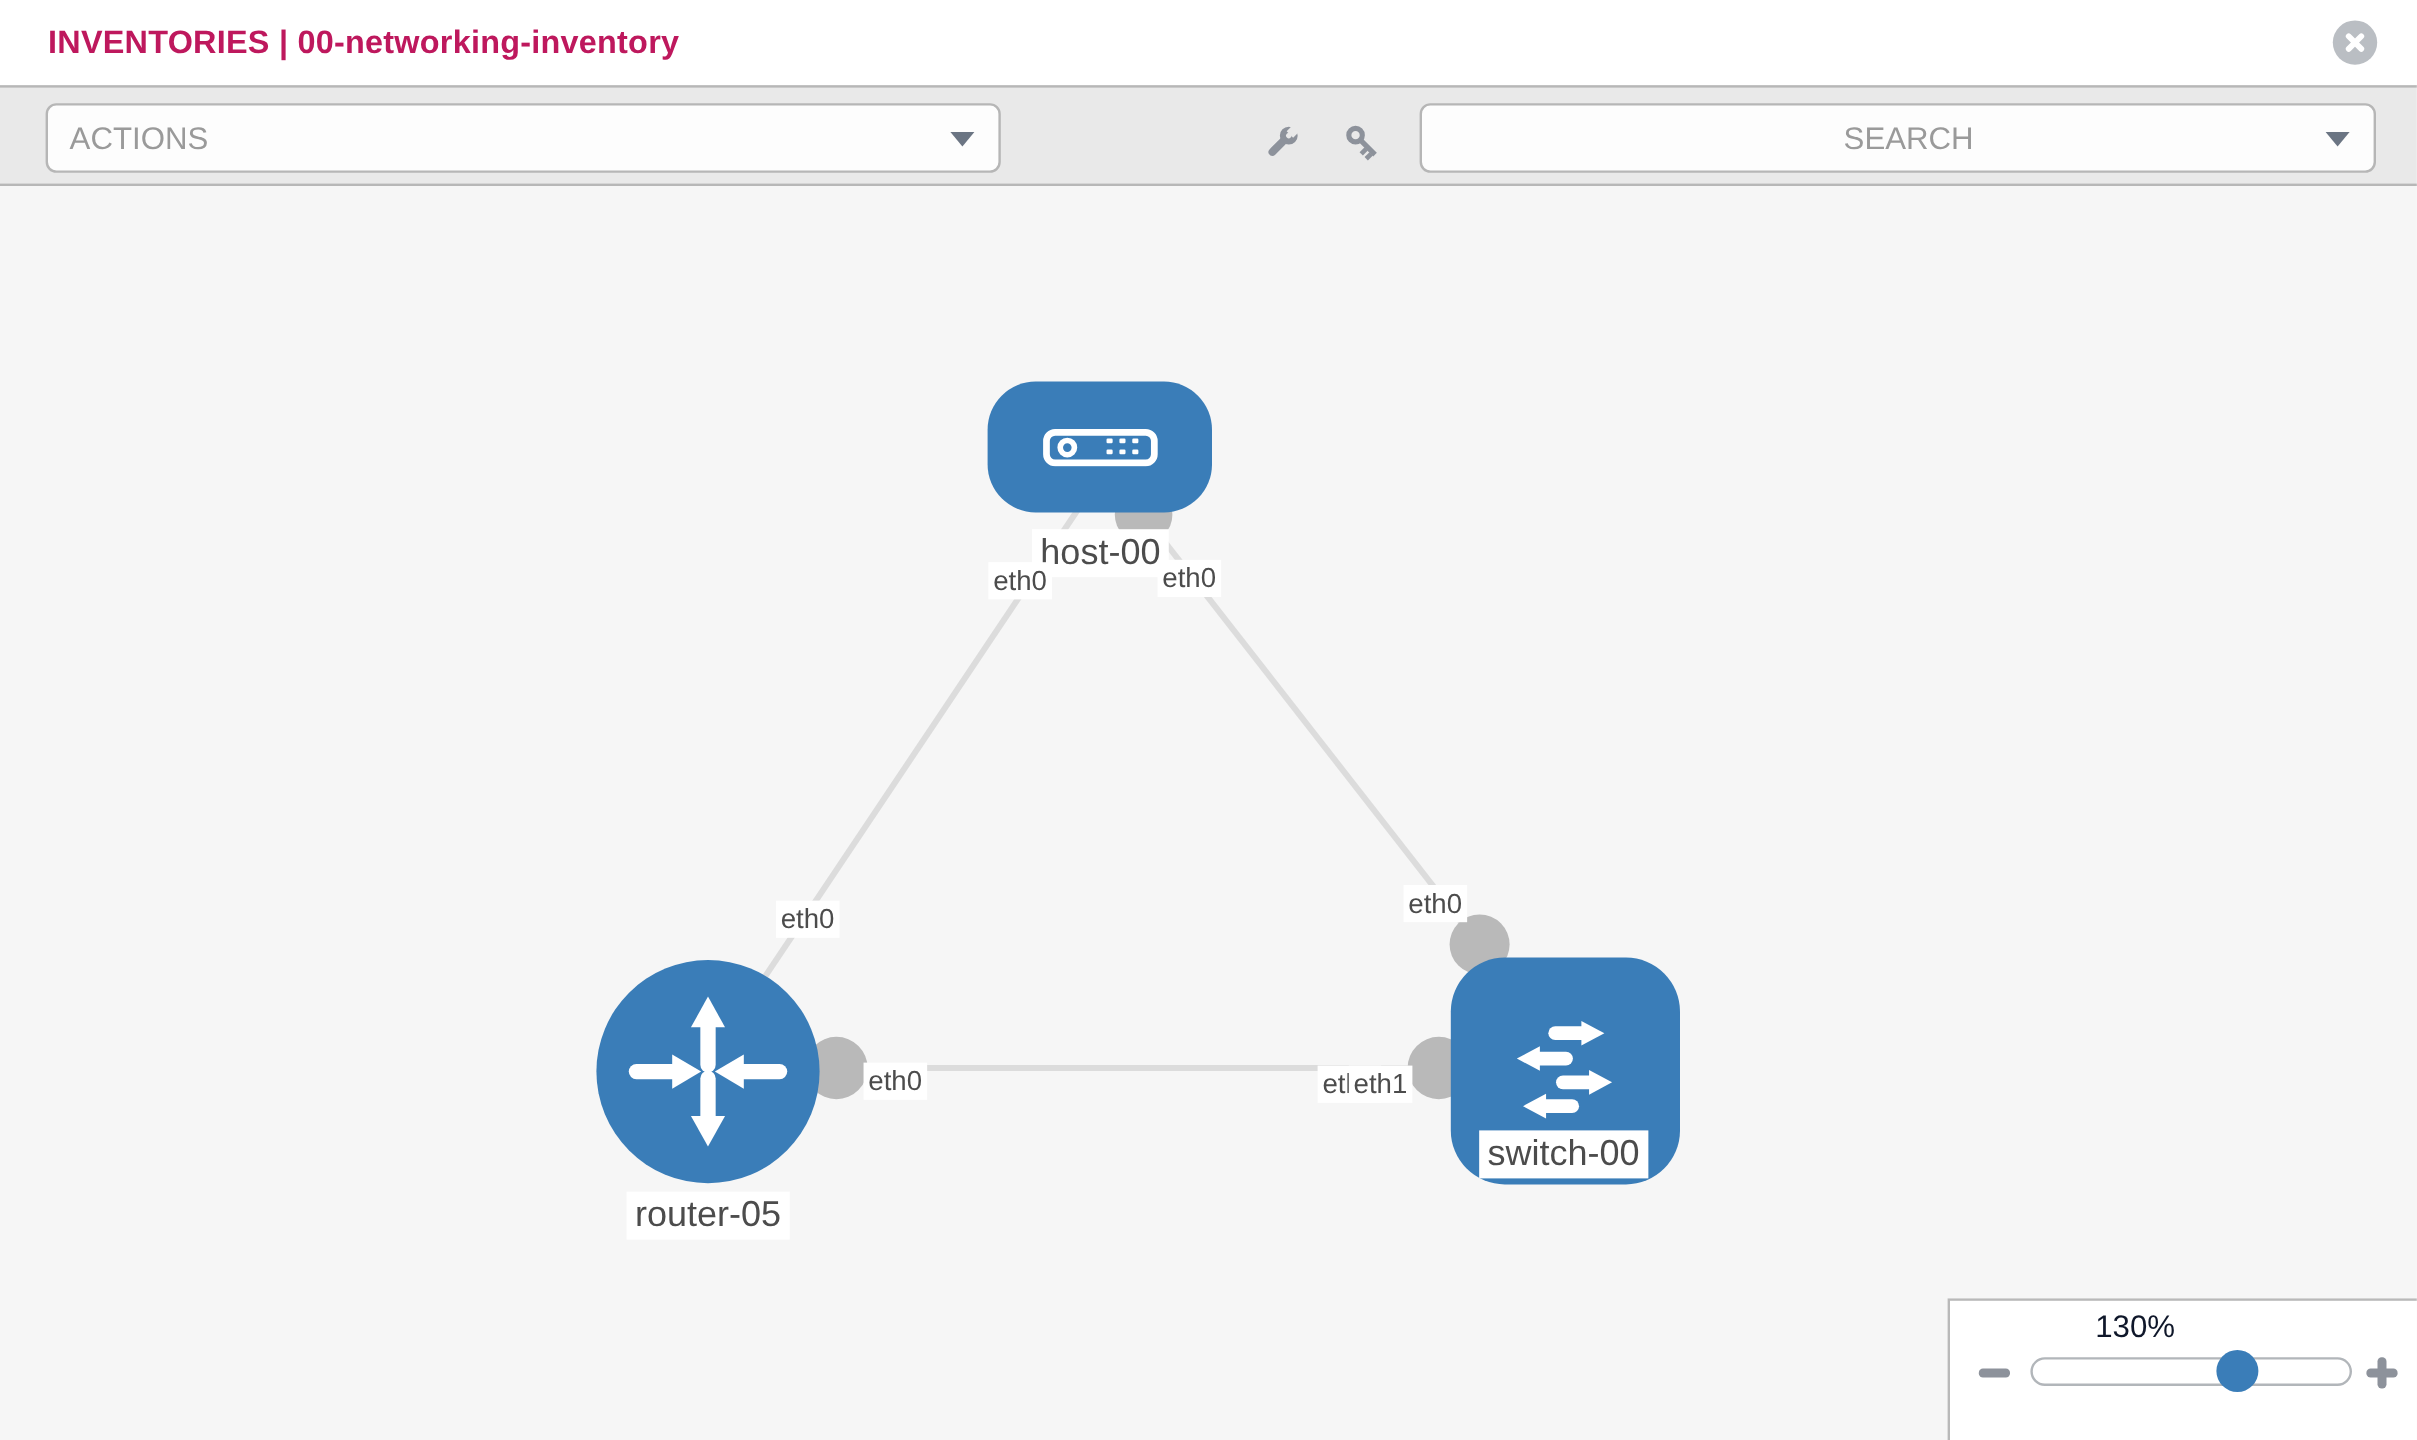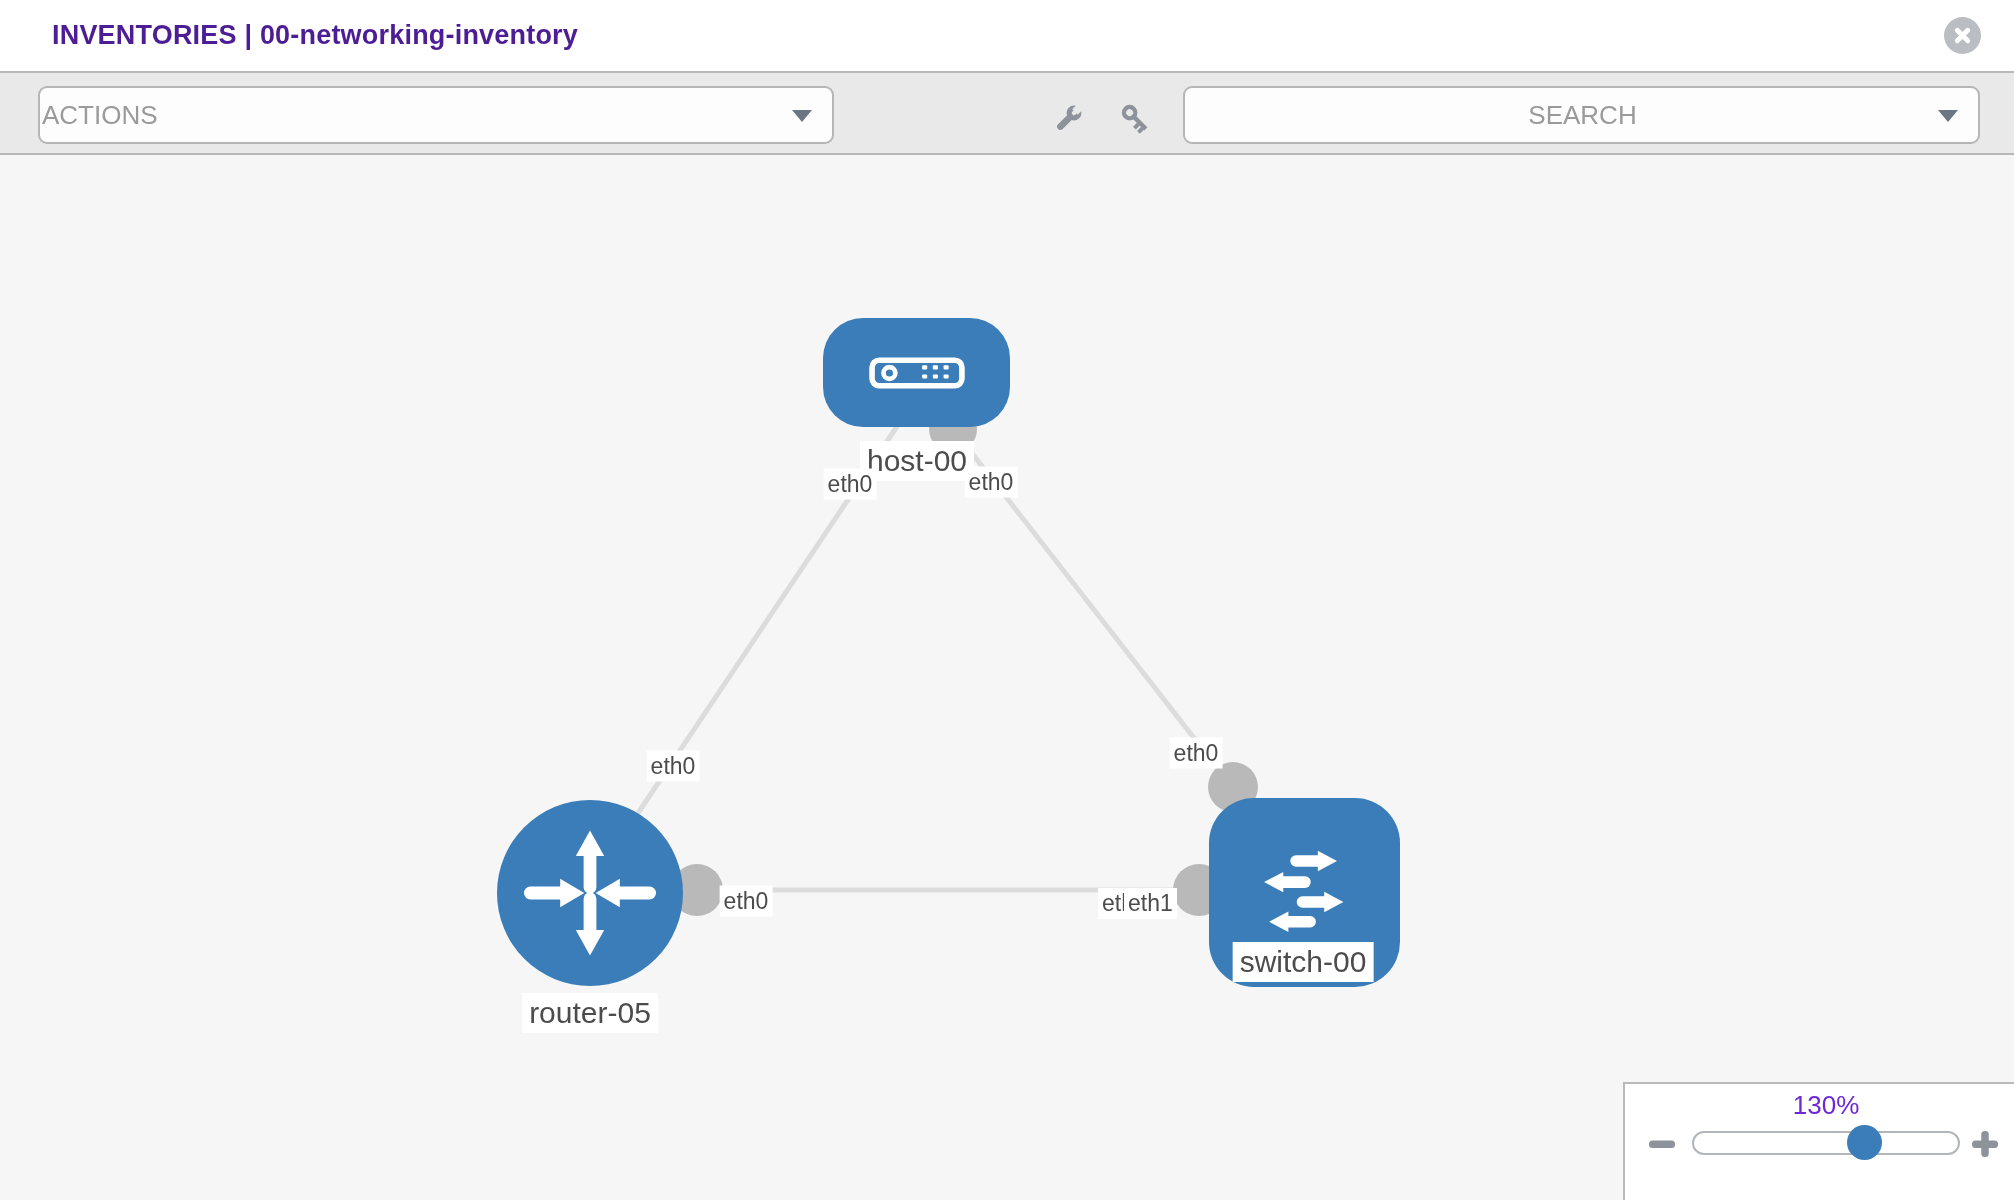--- a/index.html
+++ b/index.html
@@ -18,41 +18,41 @@
   body{
     width:2014px;height:1200px;overflow:hidden;
     font-family:"Liberation Sans","DejaVu Sans",sans-serif;
     background:#fff;
   }
   .app{position:relative;width:2014px;height:1200px;background:#fff;}
 
   
   .hdr{position:absolute;left:0;top:0;width:100%;height:71px;background:#fff;}
   .page-title{
-    position:absolute;left:52px;top:0;height:71px;line-height:71px;
-    font-size:27px;font-weight:bold;color:#4c1d95;letter-spacing:.2px;white-space:nowrap;
+    position:absolute;left:40px;top:0;height:71px;line-height:71px;
+    font-size:27px;font-weight:bold;color:#be185d;letter-spacing:.2px;white-space:nowrap;
   }
   .close-btn{
     position:absolute;left:1944px;top:17px;width:37px;height:37px;border-radius:50%;
     background:#babec3;border:none;padding:0;display:flex;align-items:center;justify-content:center;cursor:pointer;
   }
 
   
   .toolbar{
     position:absolute;left:0;top:71px;width:100%;height:84px;
     background:var(--toolbar-bg);
     border-top:2px solid var(--toolbar-border);
     border-bottom:2px solid var(--toolbar-border);
   }
   .select{
     position:absolute;top:13px;height:58px;background:#fdfdfd;
     border:2px solid #b6b6b6;border-radius:9px;cursor:pointer;
   }
   .select .sel-label{
-    display:block;padding-left:2px;line-height:54px;font-size:26px;color:var(--muted-text);
+    display:block;padding-left:18px;line-height:54px;font-size:26px;color:var(--muted-text);
   }
   .caret{
     position:absolute;right:20px;top:50%;margin-top:-5px;width:0;height:0;
     border-left:10px solid transparent;border-right:10px solid transparent;
     border-top:12px solid #6b7583;
   }
   .actions-select{left:38px;width:796px;}
   .search-select{left:1183px;width:797px;text-align:center;}
   .tool-btn{
     position:absolute;top:28px;width:36px;height:36px;border:none;background:transparent;
@@ -79,22 +79,22 @@
   .node-lbl{font-size:30px;padding:3px 7px;}
   .if-lbl{font-size:23px;padding:2px 4px;margin-top:14px;}
   .if-lbl.edge{transform:none;}
 
   
   .zoom-panel{
     position:absolute;left:1623px;top:927px;width:400px;height:130px;
     background:#fff;border:2px solid #b9b9b9;
   }
   .zoom-pct{
-    position:absolute;left:121px;top:6px;width:160px;text-align:center;
-    font-size:26px;color:#6d28d9;
+    position:absolute;left:121px;top:6px;width:160px;text-align:left;
+    font-size:26px;color:#0f172a;
   }
   .zoom-btn{
     position:absolute;top:44px;width:32px;height:32px;border:none;background:transparent;
     padding:0;cursor:pointer;display:flex;align-items:center;justify-content:center;
   }
   .zoom-minus{left:21px;}
   .zoom-plus{left:344px;}
   .zoom-track{
     position:absolute;left:67px;top:47px;width:268px;height:24px;border-radius:12px;
     background:#fff;border:2px solid #b2b6ba;cursor:pointer;

